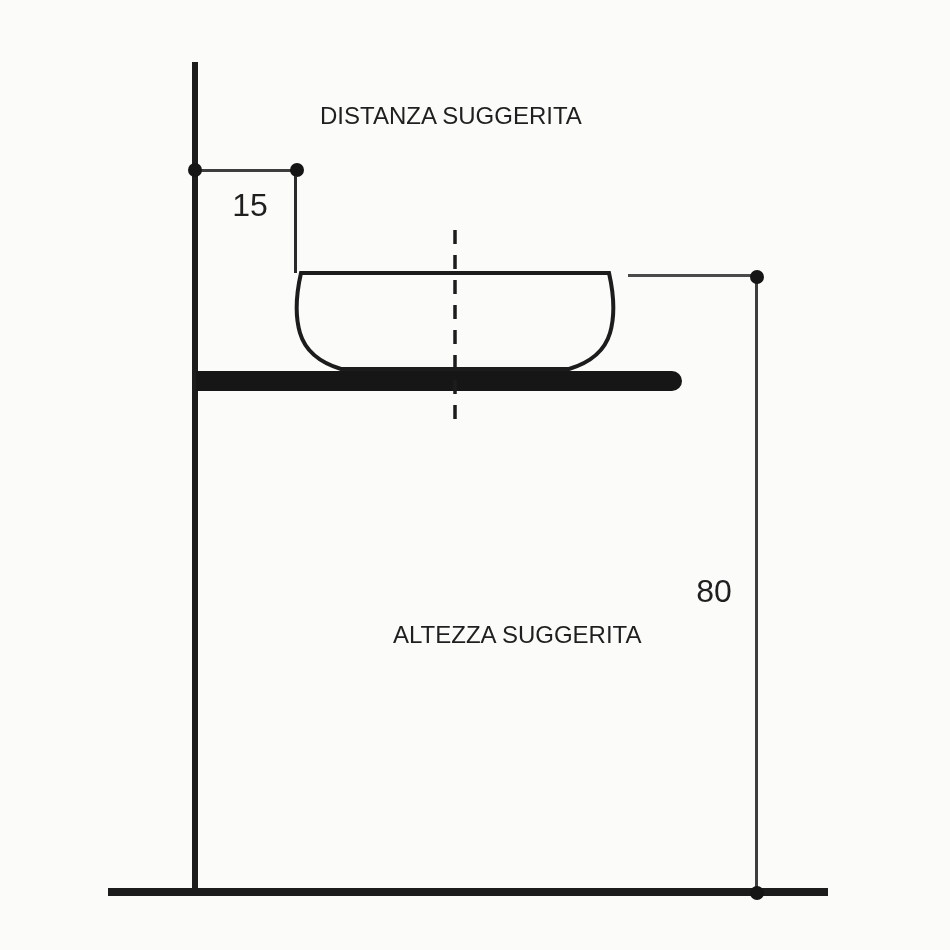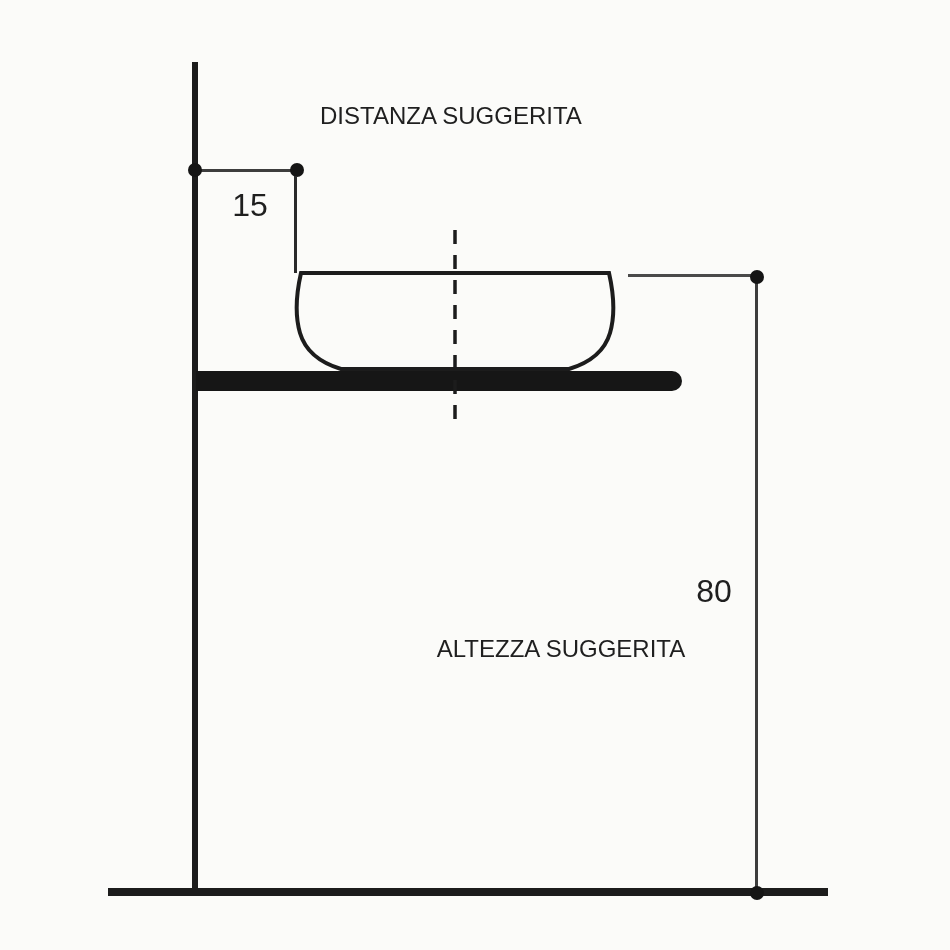--- a/index.html
+++ b/index.html
@@ -84,24 +84,24 @@
     text-align: center;
   }
   .value-15 { left: 222px; top: 147px; width: 56px; margin-top: 40px; }
   .value-80 { left: 684px; top: 573px; width: 60px; }
 
   .distance-label {
     left: 320px; top: 97px;
     text-align: left;
   }
   .height-label {
-    left: 393px; top: 630px;
+    left: 393px; top: 616px;
     width: 336px;
     line-height: 37px;
-    text-align: center;
+    text-align: left;
   }
 </style>
 </head>
 <body>
 
 <div class="canvas">
 
   <div class="abs wall"></div>
 
   <div class="abs floor"></div>

